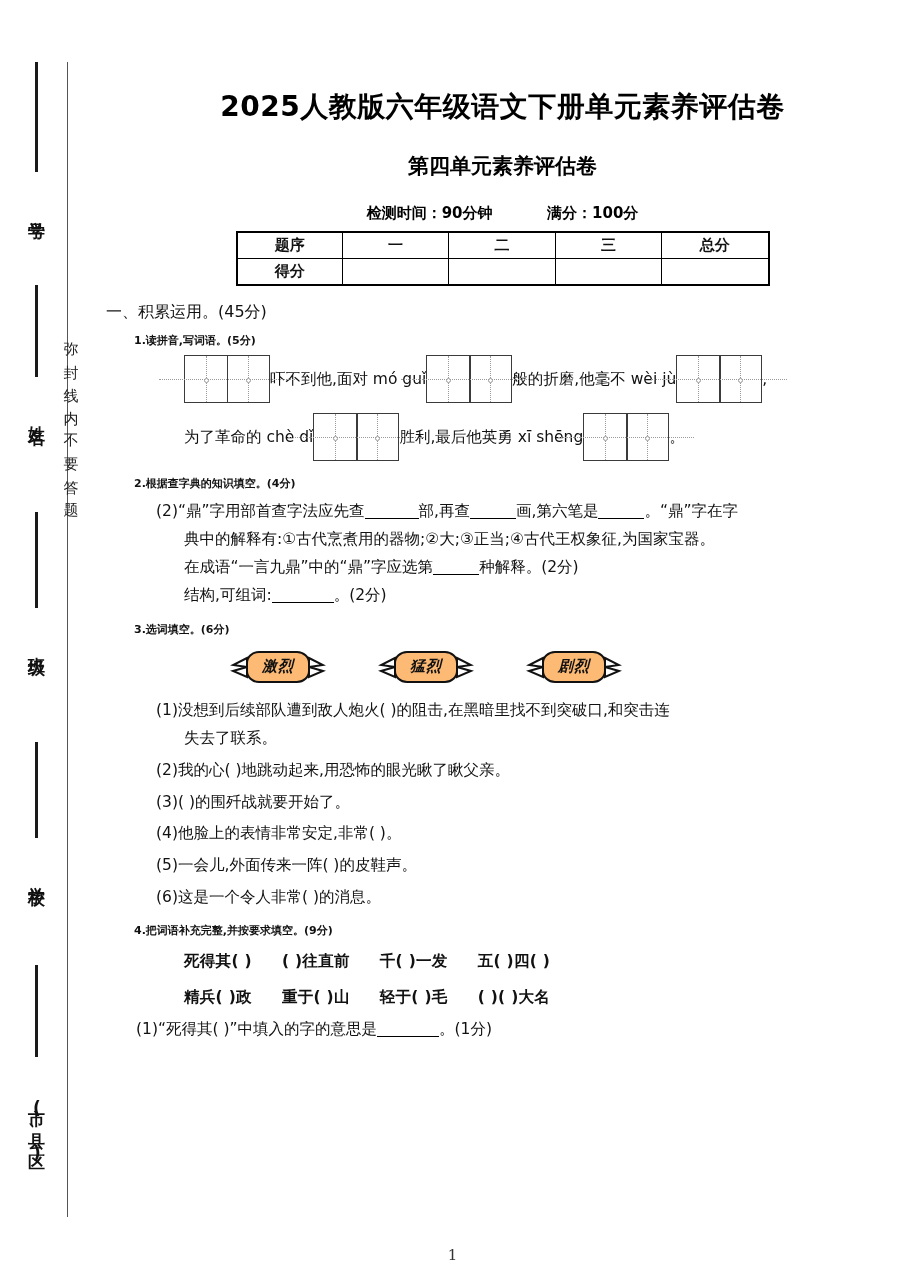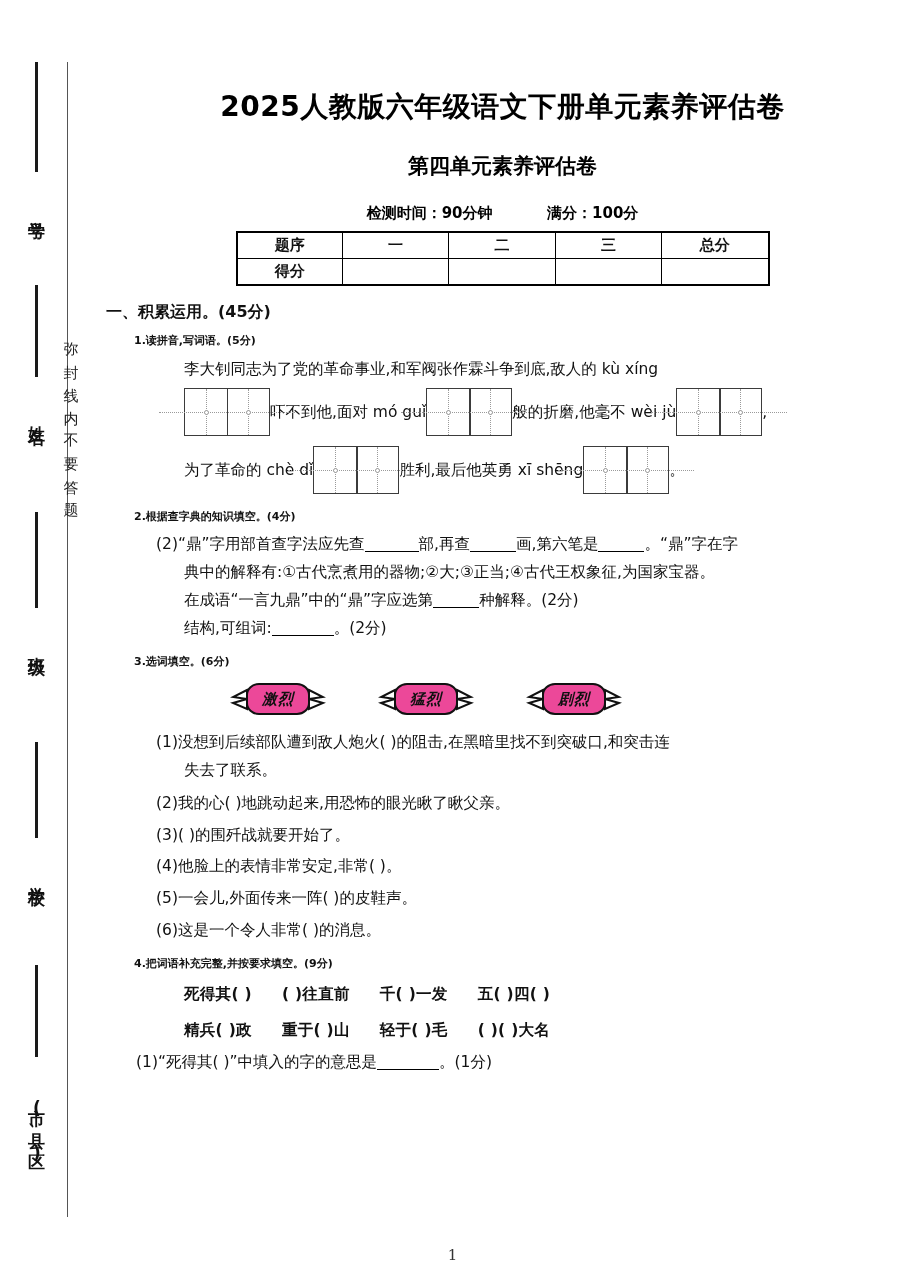--- a/index.html
+++ b/index.html
@@ -54,21 +54,21 @@
   }
   .score-table td{
     border:1.5px solid #000;height:25px;text-align:center;
     font-size:15px;font-weight:bold;padding:0;
   }
   .score-table td.lbl{width:106px;}
   .score-table td.col{width:107px;}
 
   
   .sec-head{
-    font-size:16px;font-weight:bold;margin:16px 0 0 6px;
+    font-size:16px;font-weight:normal;margin:16px 0 0 6px;
   }
   .q{font-size:11px;margin:9px 0 0 34px;line-height:1.55;}
   .q.bold{font-weight:bold;}
   .sub{font-size:15.5px;margin:7px 0 0 56px;line-height:1.62;}
   .sub-cont{font-size:15.5px;margin:3px 0 0 84px;line-height:1.62;}
   .body-line{font-size:15.5px;margin:8px 0 0 84px;line-height:1.6;}
 
   .ul{display:inline-block;border-bottom:1.4px solid #000;vertical-align:-3px;} .ul.w46{width:46px;}
   .ul.w54{width:54px;} .ul.w62{width:62px;} .ul.w78{width:78px;}
 
@@ -96,21 +96,21 @@
   }
   .tz s.a{left:calc(25% - 2px);} .tz s.b{left:calc(75% - 2px);}
 
   
   .candy-row{position:relative;height:44px;margin:10px 0 0 0;}
   .candy{
     position:absolute;width:96px;height:40px;
   }
   .candy .core{
     position:absolute;left:16px;top:3px;width:64px;height:32px;
-    border:2.2px solid #111;border-radius:13px/12px;background:#ec4899;
+    border:2.2px solid #111;border-radius:13px/12px;background:#fdba74;
     display:flex;align-items:center;justify-content:center;
     font-size:15px;font-weight:bold;font-style:italic;
     font-family:"DejaVu Serif","Liberation Serif",serif;
     letter-spacing:1px;box-sizing:border-box;
   }
   .candy .wrap{position:absolute;top:7px;width:18px;height:25px;}
   .candy .wrap.l{left:0;}
   .candy .wrap.r{right:0;}
   .idiom{font-size:15.5px;margin:9px 0 0 84px;line-height:1.7;
          font-weight:bold;letter-spacing:.3px;}
@@ -171,21 +171,20 @@
         <td class="col"></td>
         <td class="col"></td>
         <td class="col"></td>
       </tr>
     </tbody>
       </table>
 
     <div class="sec-head">一、积累运用。(45分)</div>
 
     <div class="q bold">1.读拼音,写词语。(5分)</div>
-    <div class="body-line">李大钊同志为了党的革命事业,和军阀张作霖斗争到底,敌人的 kù xíng</div>
 
     <div class="pin-row" style="margin-top:6px;">
       <span class="tz"><i class="a"></i><i class="b"></i><u></u><s class="a"></s><s class="b"></s></span><span>吓不到他,面对 mó guǐ</span><span class="tz"><i class="a"></i><i class="b"></i><u></u><s class="a"></s><s class="b"></s></span><span>般的折磨,他毫不 wèi jù</span><span class="tz"><i class="a"></i><i class="b"></i><u></u><s class="a"></s><s class="b"></s></span><span>,</span>
     </div>
 
     <div class="pin-row" style="margin-top:10px;">
       <span>为了革命的 chè dǐ</span><span class="tz"><i class="a"></i><i class="b"></i><u></u><s class="a"></s><s class="b"></s></span><span>胜利,最后他英勇 xī shēng</span><span class="tz"><i class="a"></i><i class="b"></i><u></u><s class="a"></s><s class="b"></s></span><span>。</span>
     </div>
 
     <div class="q bold" style="margin-top:14px;">2.根据查字典的知识填空。(4分)</div>

